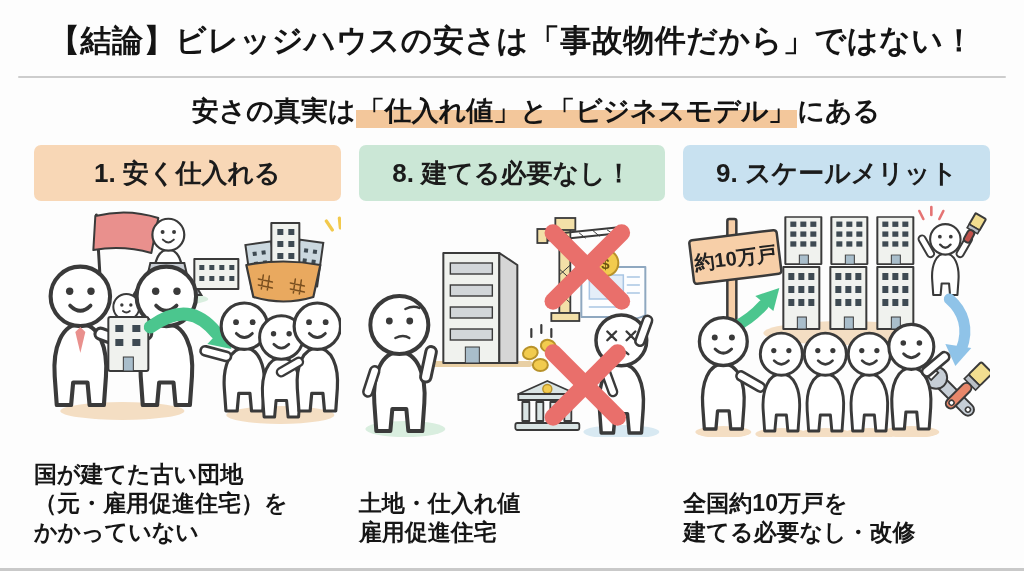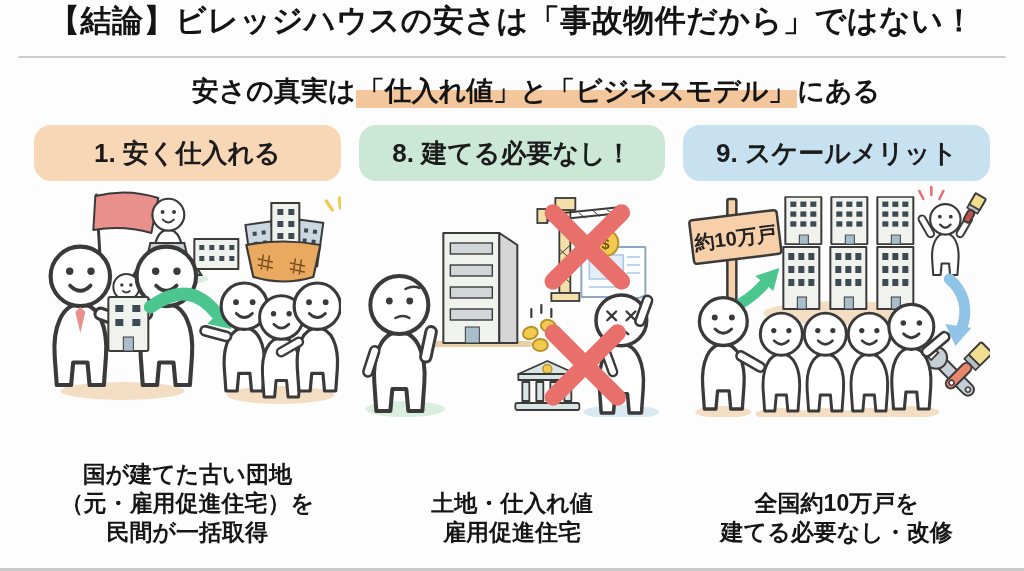--- a/index.html
+++ b/index.html
@@ -6,20 +6,21 @@
   html,body { width:1024px; height:571px; overflow:hidden; }
   body {
     font-family:"Liberation Sans","DejaVu Sans",sans-serif;
     background:#FDFDFD;
     color:#1E1E1E;
     position:relative;
   }
   .page { width:1024px; height:571px; display:flex; flex-direction:column; }
 
   .title {
+    margin-top:20px;
     text-align:center;
     font-size:31px;
     font-weight:700;
     letter-spacing:0.5px;
     color:#141414;
   }
   .divider {
     height:2px;
     background:#CDCDCD;
     margin:14px 18px 0 18px;
@@ -41,36 +42,35 @@
   .cards {
     display:flex;
     gap:18px;
     padding:0 34px;
     margin-top:16px;
     flex:1;
   }
   .card { flex:1; display:flex; flex-direction:column; min-width:0; }
   .pill {
     height:56px;
-    border-radius:17px;
+    border-radius:7px;
     display:flex; align-items:center; justify-content:center;
     font-size:26px; font-weight:700; color:#1B1B1B;
     flex:none;
   }
   .card:nth-child(1) .pill { background:var(--header1_bg); }
   .card:nth-child(2) .pill { background:var(--header2_bg); }
   .card:nth-child(3) .pill { background:var(--header3_bg); }
 
   .illo { height:234px; margin-top:2px; flex:none; }
   .illo svg { width:100%; height:100%; display:block; }
 
   .caption {
     margin-top:auto;
     margin-bottom:24px;
-    text-align:center;
     font-size:23px;
     font-weight:700;
     line-height:1.26;
     color:#161616;
   }
 
   .bottom-strip {
     position:absolute; left:0; bottom:0; width:100%; height:3px;
     background:#C9C9C9;
   }
@@ -249,21 +249,21 @@
             <use href="#arm" transform="translate(194,154) rotate(105) scale(1.3)"></use>
             <use href="#person" transform="translate(247,214) scale(1.5)"></use>
             <use href="#person" transform="translate(283,208) scale(1.6)"></use>
             <use href="#arm" transform="translate(266,158) rotate(60) scale(1.2)"></use>
           </g>
         </svg>
       </div>
       <div class="caption">
         <div>国が建てた古い団地</div>
         <div>（元・雇用促進住宅）を</div>
-        <div>民間が一括取得</div>
+        <div>かかっていない</div>
       </div>
     </div>
 
     <div class="card">
       <div class="pill">8. 建てる必要なし！</div>
       <div class="illo">
         <svg viewBox="0 0 306 234">
           <ellipse class="shadow-g" cx="46" cy="226" rx="40" ry="8"></ellipse>
           <ellipse class="shadow-b" cx="262" cy="229" rx="38" ry="7"></ellipse>
           <path d="M74,161 L170,161" stroke="#E8CFA4" stroke-width="6" stroke-linecap="round" fill="none"></path>

